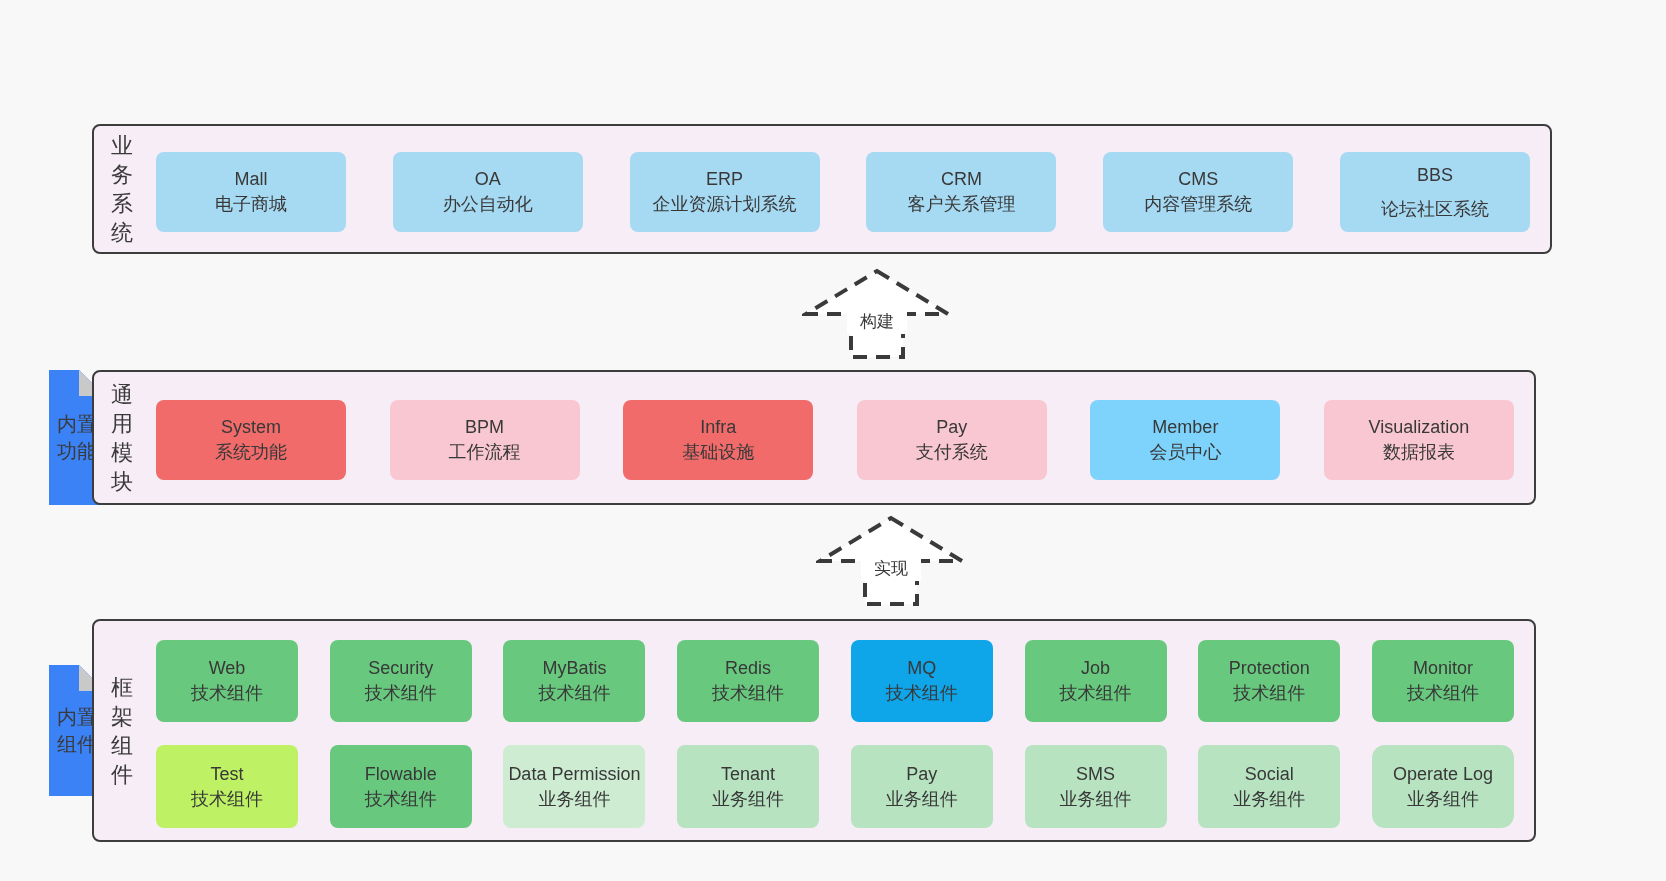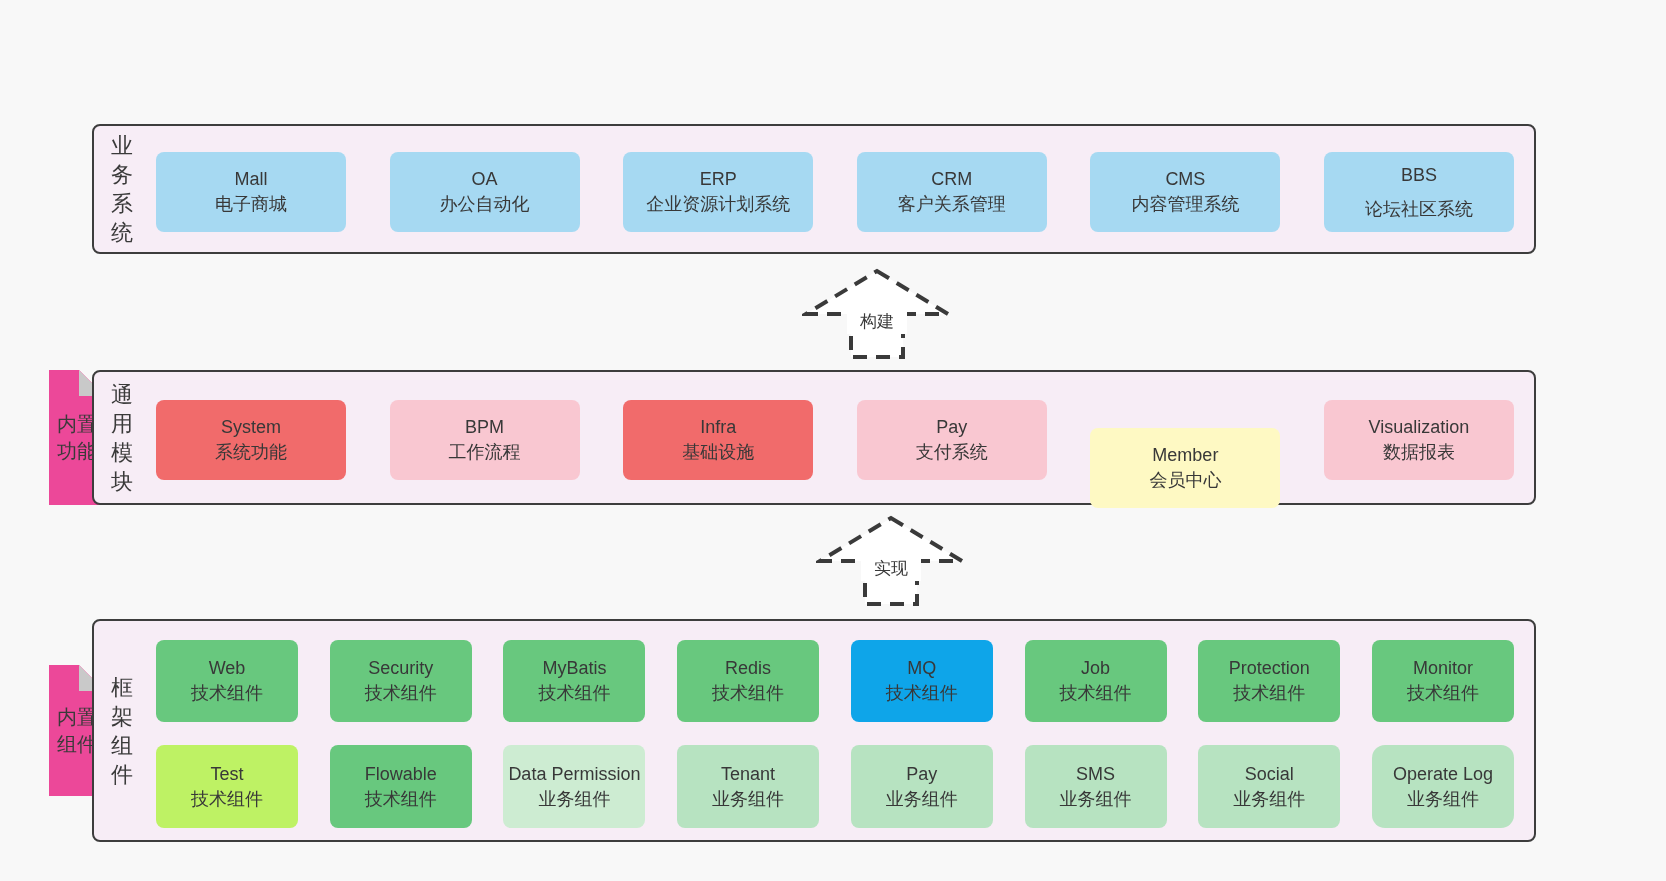--- a/index.html
+++ b/index.html
@@ -18,42 +18,42 @@
 
   .box{
     border-radius:8px;display:flex;flex-direction:column;align-items:center;justify-content:center;
     text-align:center;font-size:18px;line-height:25px;color:#383838;box-sizing:border-box;padding:2px 4px;
   }
   .box-wide{width:190px;height:80px;text-align:center;}
   .box-narrow{width:142px;}
   .r1{height:82px;} .r2{height:83px;}
 
   .note{
-    position:absolute;left:-43px;width:56px;background:#ec4899;
+    position:absolute;left:-43px;width:56px;background:#3b82f6;
     clip-path:polygon(0 0, calc(100% - 26px) 0, 100% 26px, 100% 100%, 0 100%);
   }
   .note-fold{
     position:absolute;top:0;right:0;width:26px;height:26px;background:#c9c9c9;
     clip-path:polygon(0 0, 100% 100%, 0 100%);
   }
   .note-text{
     position:absolute;left:0;right:0;top:50%;transform:translateY(-50%);
     text-align:center;font-size:20px;line-height:27px;word-break:break-all;color:#3a3a3a;
   }
 
   .arrow{position:absolute;width:150px;height:92px;}
   .arrow path{fill:#ffffff;stroke:#3a3a3a;stroke-width:4;stroke-dasharray:14 9;}
   .arrow text{font-family:"Liberation Sans",sans-serif;font-size:17px;fill:#3a3a3a;}
 </style>
 </head>
 <body>
 
 <div class="canvas">
 
-  <section class="panel-wrap" style="top:124px;height:130px;">
+  <section class="panel-wrap" style="top:124px;height:130px;padding-left:16px;">
     <div class="panel">
       <div class="vlabel">业务系统</div>
       <div class="row" style="top:26px;height:80px;">
         <div class="box box-wide" style="background: rgb(166, 217, 242);">
           <div>Mall</div>
           <div>电子商城</div>
         </div>
         <div class="box box-wide" style="background: rgb(166, 217, 242);">
           <div>OA</div>
           <div>办公自动化</div>
@@ -101,21 +101,21 @@
           <div>工作流程</div>
         </div>
         <div class="box box-wide" style="background: rgb(241, 107, 107);">
           <div>Infra</div>
           <div>基础设施</div>
         </div>
         <div class="box box-wide" style="background: rgb(249, 199, 209);">
           <div>Pay</div>
           <div>支付系统</div>
         </div>
-        <div class="box box-wide" style="background: #fef9c3; margin-top: 28px;">
+        <div class="box box-wide" style="background: #7dd3fc;">
           <div>Member</div>
           <div>会员中心</div>
         </div>
         <div class="box box-wide" style="background: rgb(249, 199, 209);">
           <div>Visualization</div>
           <div>数据报表</div>
         </div>
       </div>
     </div>
   </section>

